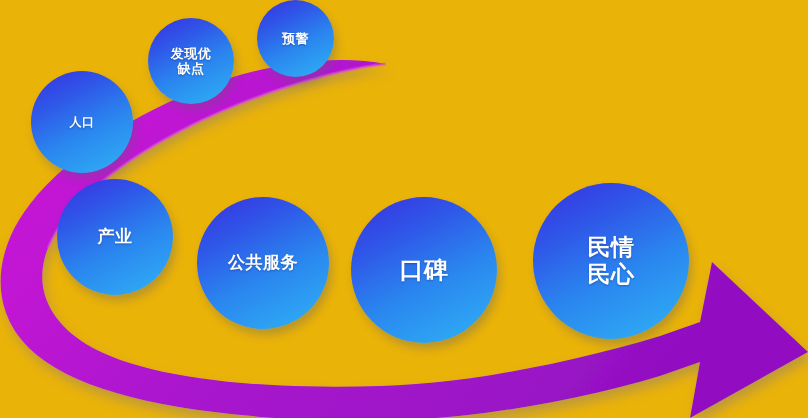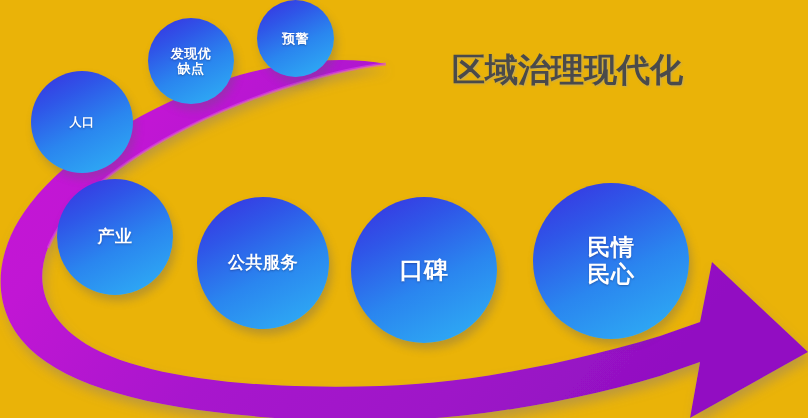--- a/index.html
+++ b/index.html
@@ -114,15 +114,14 @@
         </div>
       </div>
       <div class="node" style="left: 533px; top: 183px; width: 156px; height: 156px; font-size: 23px;">
         <div>
           <span>民情</span>
           <span>民心</span>
         </div>
       </div>
     </div>
 
-  <div id="title" style="left: 452px; top: 48px; font-size: 33px; color: rgb(74, 74, 74);">区域治理现代化</div>
 
 </div>
 
 </body></html>

